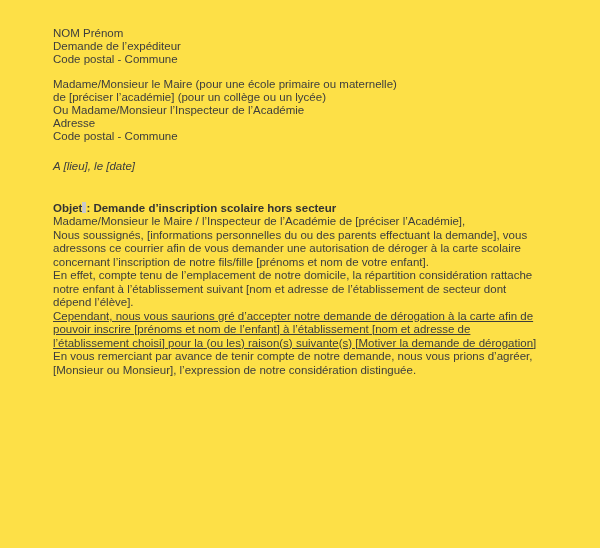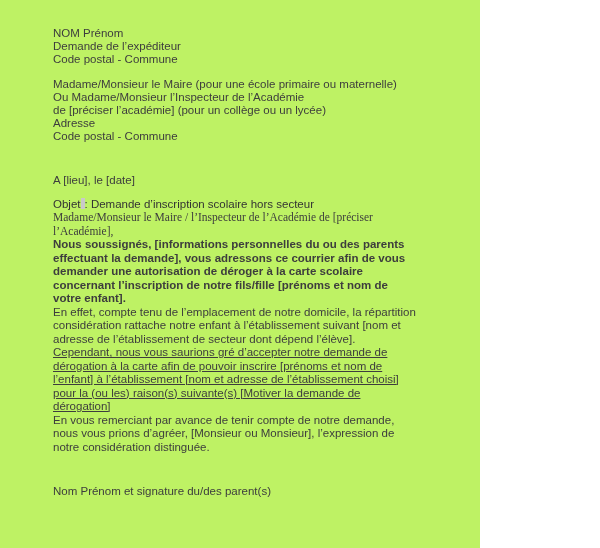--- a/index.html
+++ b/index.html
@@ -10,55 +10,56 @@
   body {
     width: 600px;
     height: 548px;
     overflow: hidden;
     font-family: "Liberation Sans", "DejaVu Sans", sans-serif;
     font-size: 11.5px;
     color: #3d3d3d;
   }
   .page {
     box-sizing: border-box;
-    width: 480px;
+    width: 600px;
     height: 548px;
     padding: 27px 63px 0 53px;
-    background: #bef264;
+    background: #fde047;
   }
   .hdr-line {
     line-height: 13px;
     white-space: nowrap;
   }
   .sender { text-align: left; }
   .recipient {
     margin-top: 12px;
   }
   .dateline {
-    margin-top: 31px;
+    margin-top: 17px;
     line-height: 13.5px;
+    font-style: italic;
   }
   .subject {
-    margin-top: 10px;
+    margin-top: 28px;
     line-height: 13.5px;
-    font-weight: normal;
+    font-weight: bold;
     color: #333333;
   }
   .sel-space {
     display: inline-block;
     width: 4px;
     height: 11px;
     vertical-align: -1px;
   }
   p.para {
     margin: 0;
     line-height: 13.5px;
   }
-  .salutation { margin-top: 17px; font-family: Liberation Serif, serif; }
-  .p-demande  { margin-top: 16px; font-weight: bold; }
+  .salutation { margin-top: 17px; }
+  .p-demande  { margin-top: 16px; }
   .p-eneffet  { margin-top: 15px; }
   .p-cependant{ margin-top: 15px; text-decoration: underline; }
   .p-remerciant{ margin-top: 14px; }
   .signature {
     margin-top: 31px;
     line-height: 13.5px;
   }
 </style>
 </head>
 <body style="color: rgb(61, 61, 61);">
@@ -66,35 +67,34 @@
 <div class="page">
 
   <div class="sender">
     <div class="hdr-line">NOM Prénom</div>
     <div class="hdr-line">Demande de l’expéditeur</div>
     <div class="hdr-line">Code postal - Commune</div>
   </div>
 
   <div class="recipient">
     <div class="hdr-line">Madame/Monsieur le Maire (pour une école primaire ou maternelle)</div>
+    <div class="hdr-line">de [préciser l’académie] (pour un collège ou un lycée)</div>
     <div class="hdr-line">Ou Madame/Monsieur l’Inspecteur de l’Académie</div>
-    <div class="hdr-line">de [préciser l’académie] (pour un collège ou un lycée)</div>
     <div class="hdr-line">Adresse</div>
     <div class="hdr-line">Code postal - Commune</div>
   </div>
 
   <div class="dateline">A [lieu], le [date]</div>
 
   <div class="subject"><span>Objet</span><span class="sel-space" style="background: rgb(201, 201, 201);"></span><span>: Demande d’inscription scolaire hors secteur</span></div>
 
   <p class="para salutation">Madame/Monsieur le Maire / l’Inspecteur de l’Académie de [préciser l’Académie],</p>
 
   <p class="para p-demande">Nous soussignés, [informations personnelles du ou des parents effectuant la demande], vous adressons ce courrier afin de vous demander une autorisation de déroger à la carte scolaire concernant l’inscription de notre fils/fille [prénoms et nom de votre enfant].</p>
 
   <p class="para p-eneffet">En effet, compte tenu de l’emplacement de notre domicile, la répartition considération rattache notre enfant à l’établissement suivant [nom et adresse de l’établissement de secteur dont dépend l’élève].</p>
 
   <p class="para p-cependant">Cependant, nous vous saurions gré d’accepter notre demande de dérogation à la carte afin de pouvoir inscrire [prénoms et nom de l’enfant] à l’établissement [nom et adresse de l’établissement choisi] pour la (ou les) raison(s) suivante(s) [Motiver la demande de dérogation]</p>
 
   <p class="para p-remerciant">En vous remerciant par avance de tenir compte de notre demande, nous vous prions d’agréer, [Monsieur ou Monsieur], l’expression de notre considération distinguée.</p>
 
-  <div class="signature">Nom Prénom et signature du/des parent(s)</div>
 
 </div>
 
 </body></html>

